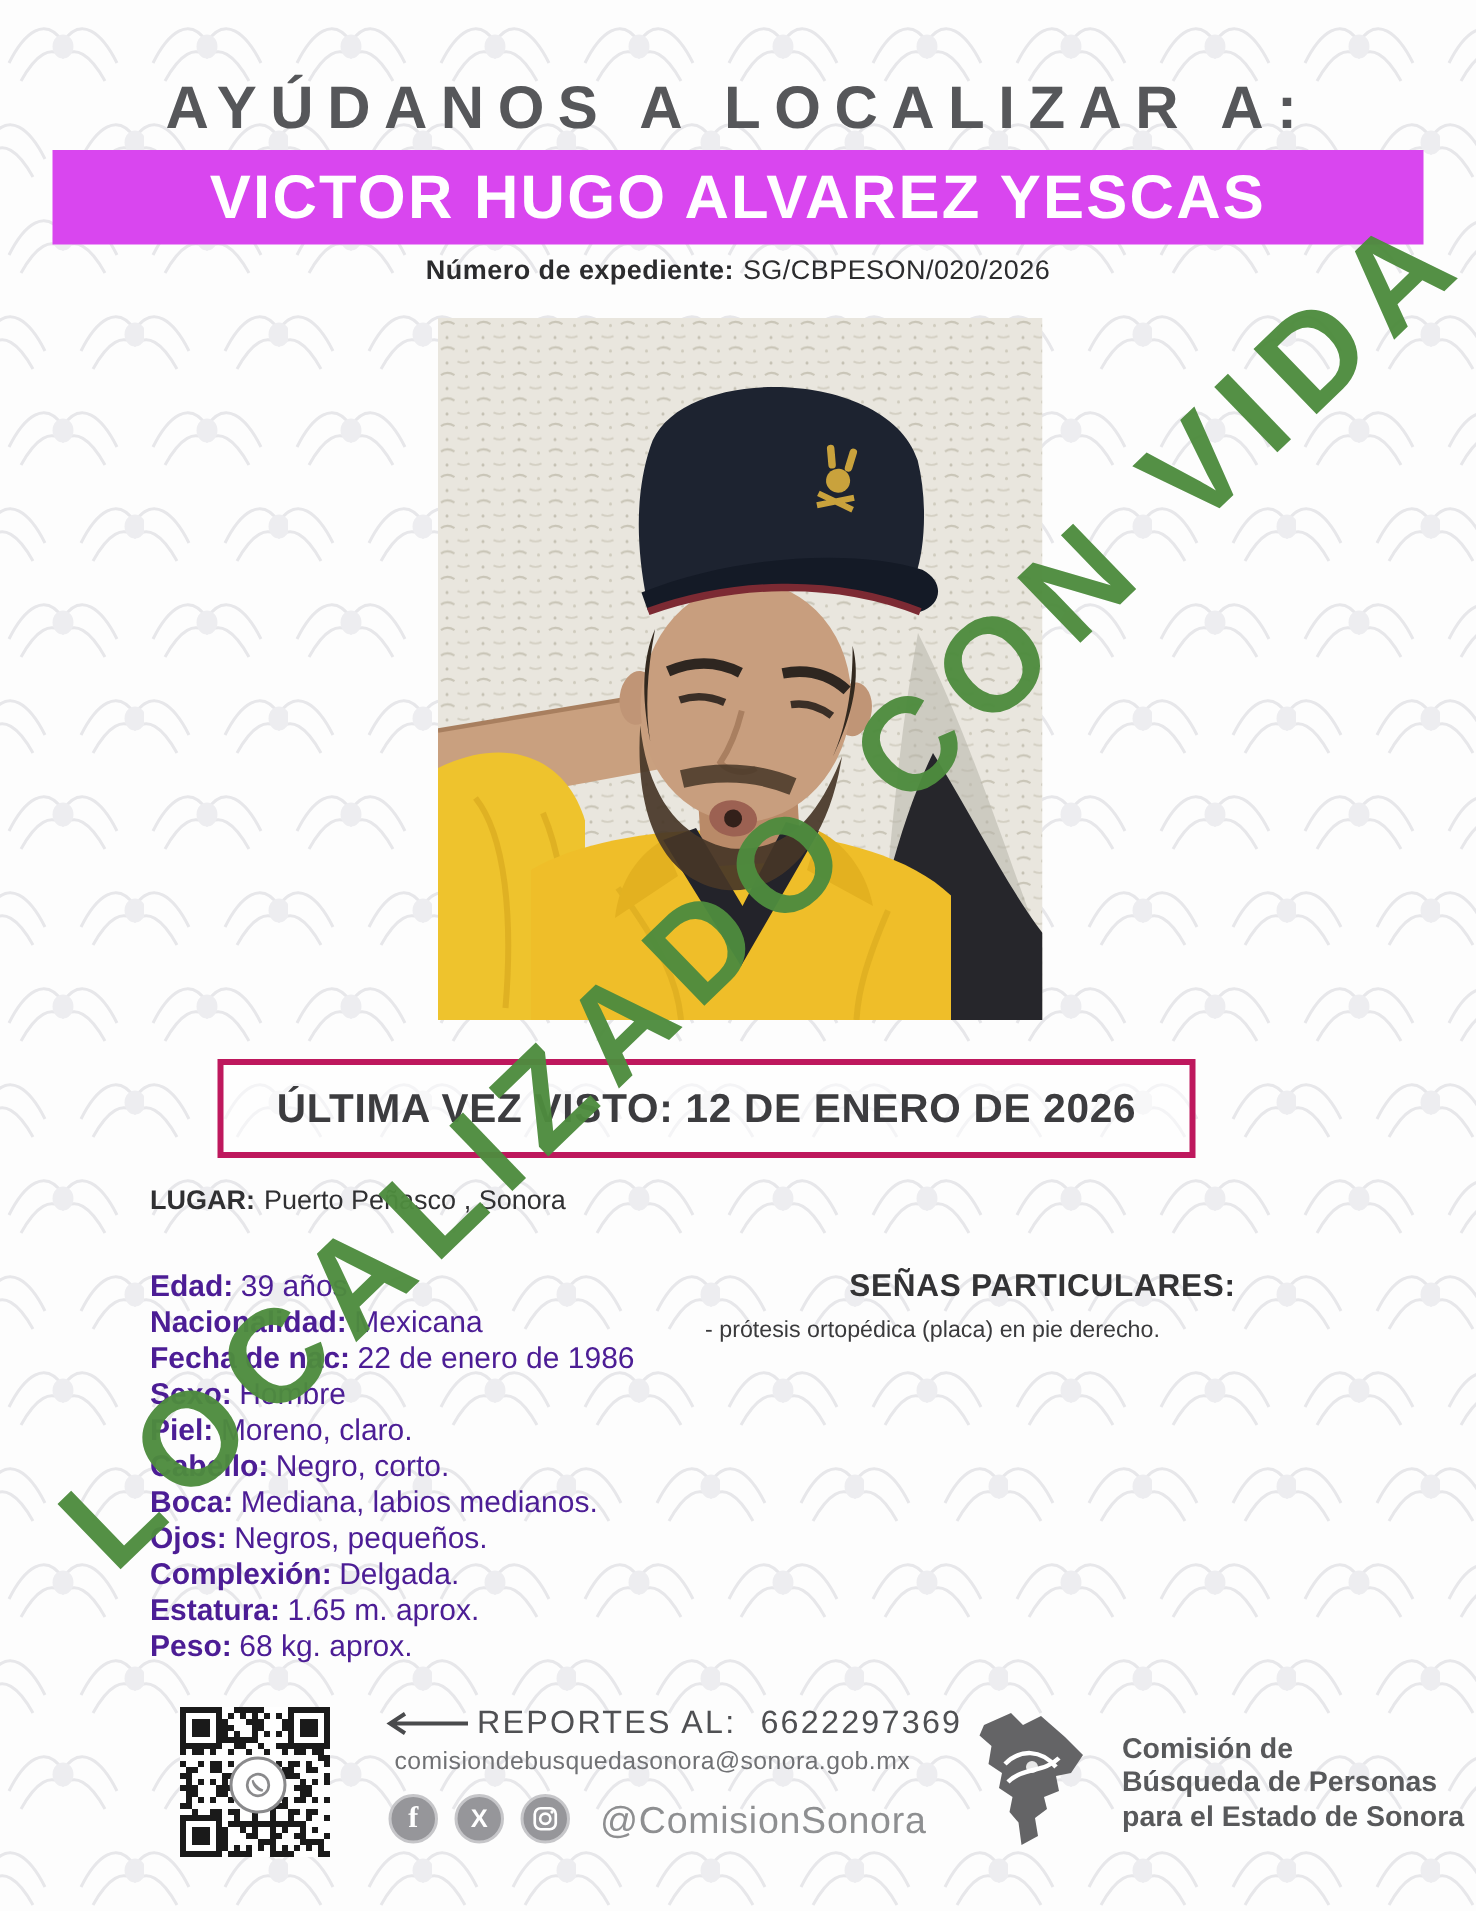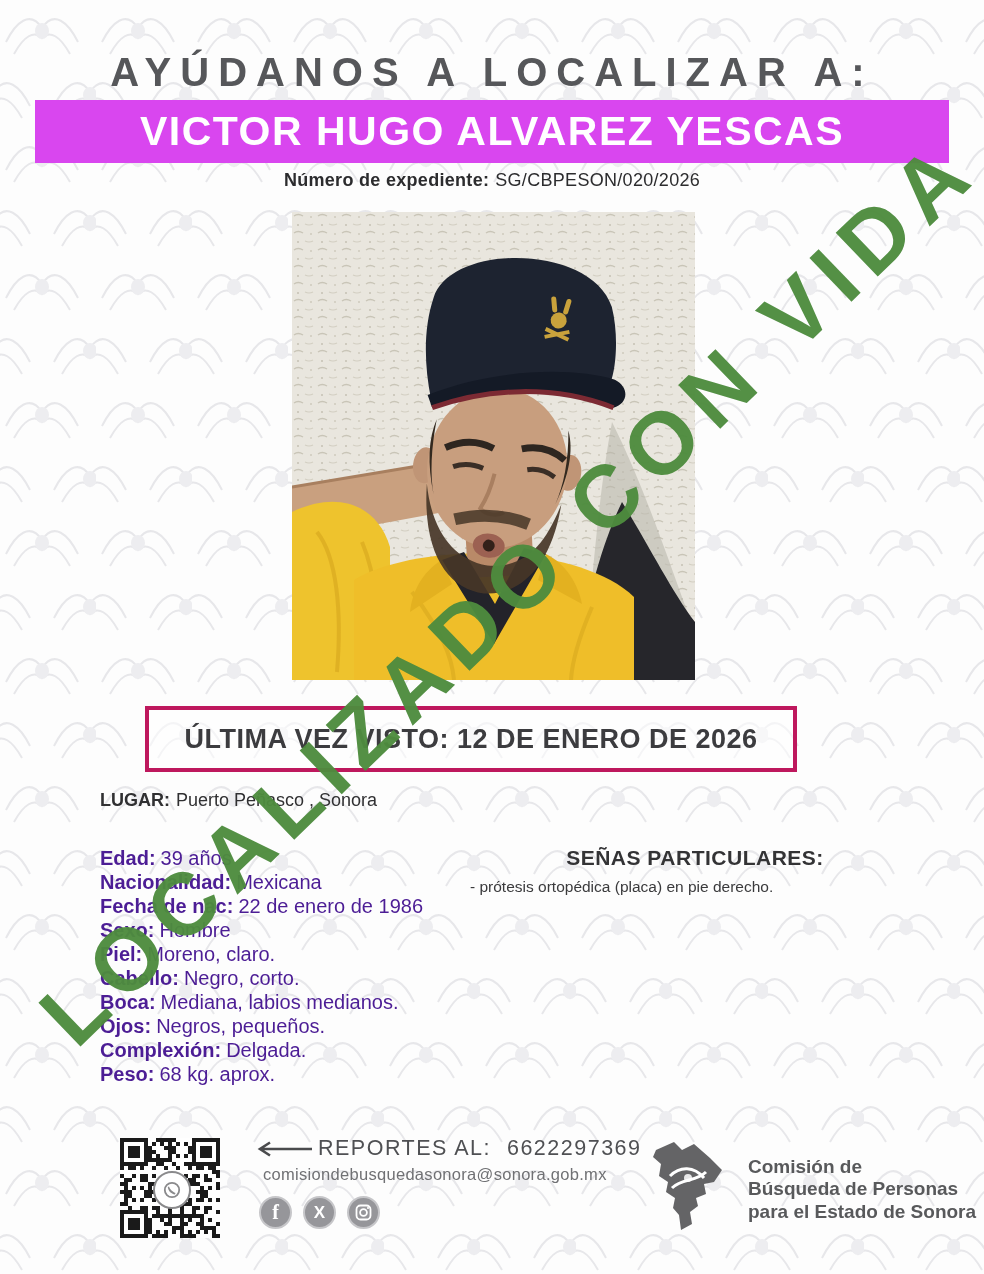--- a/index.html
+++ b/index.html
@@ -179,20 +179,21 @@
   <div class="layer details">
     <div class="detail-row"><b>Edad:</b><span>39 años</span></div>
     <div class="detail-row"><b>Nacionalidad:</b><span>Mexicana</span></div>
     <div class="detail-row"><b>Fecha de nac:</b><span>22 de enero de 1986</span></div>
     <div class="detail-row"><b>Sexo:</b><span>Hombre</span></div>
     <div class="detail-row"><b>Piel:</b><span>Moreno, claro.</span></div>
     <div class="detail-row"><b>Cabello:</b><span>Negro, corto.</span></div>
     <div class="detail-row"><b>Boca:</b><span>Mediana, labios medianos.</span></div>
     <div class="detail-row"><b>Ojos:</b><span>Negros, pequeños.</span></div>
     <div class="detail-row"><b>Complexión:</b><span>Delgada.</span></div>
+    <div class="detail-row"><b>Estatura:</b><span>1.65 m. aprox.</span></div>
     <div class="detail-row"><b>Peso:</b><span>68 kg. aprox.</span></div>
   </div>
 
   <div class="layer senas-title">SEÑAS PARTICULARES:</div>
   <div class="layer senas-items">
     <div class="senas-item">- prótesis ortopédica (placa) en pie derecho.</div>
   </div>
 
   <div class="layer qr" id="qr">
       <i class="d"></i>
@@ -845,20 +846,21 @@
         <span class="x-glyph">X</span>
       </div>
     <div class="social-circle">
       <svg width="17" height="17" viewBox="0 0 17 17">
         <rect x="1.5" y="1.5" width="14" height="14" rx="4" fill="none" stroke="#ffffff" stroke-width="1.8"></rect>
         <circle cx="8.5" cy="8.5" r="3.4" fill="none" stroke="#ffffff" stroke-width="1.8"></circle>
         <circle cx="13" cy="4" r="1.1" fill="#ffffff"></circle>
       </svg>
     </div>
   </div>
+  <div class="layer handle">@ComisionSonora</div>
 
   <div class="layer org-logo">
     <svg width="90" height="96" viewBox="0 0 90 96">
       <path d="M8,12 L26,4 L34,12 L46,6 L62,20 L74,32 L66,44 L56,46 L58,56 L48,60 L50,68 L42,74 L44,86 L33,92 L31,77 L25,70 L27,60 L18,54 L20,44 L11,38 L13,26 L5,19 Z" fill="#646466"></path>
       <path d="M22,38 C32,28 46,28 56,40" stroke="#ffffff" stroke-width="3" fill="none"></path>
       <path d="M24,50 C34,40 48,44 58,34" stroke="#ffffff" stroke-width="3" fill="none"></path>
       <circle cx="40" cy="40" r="4" fill="#ffffff" opacity=".85"></circle>
     </svg>
   </div>
   <div class="layer org-text">

